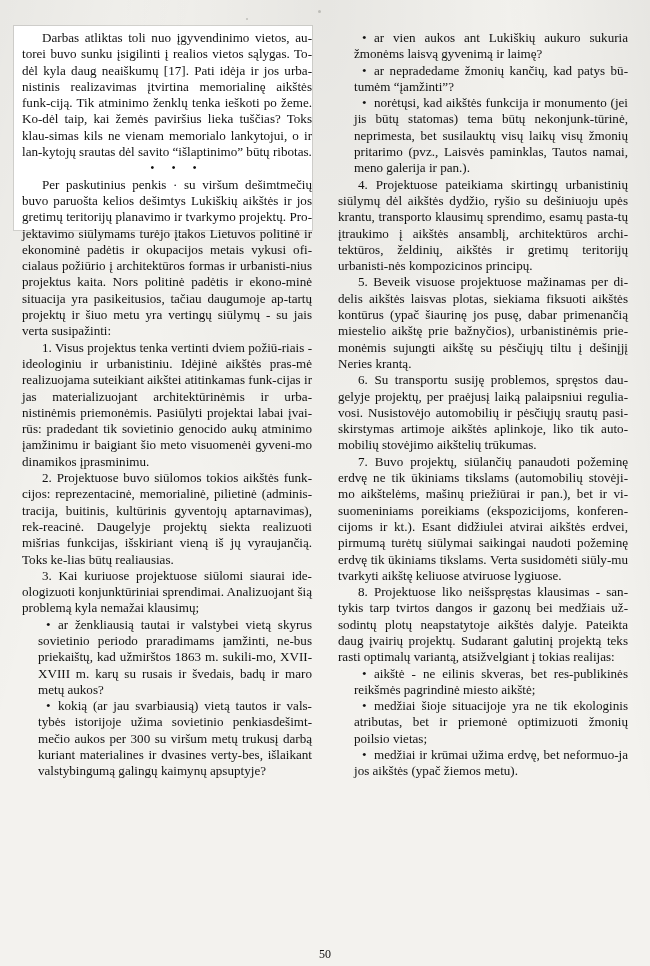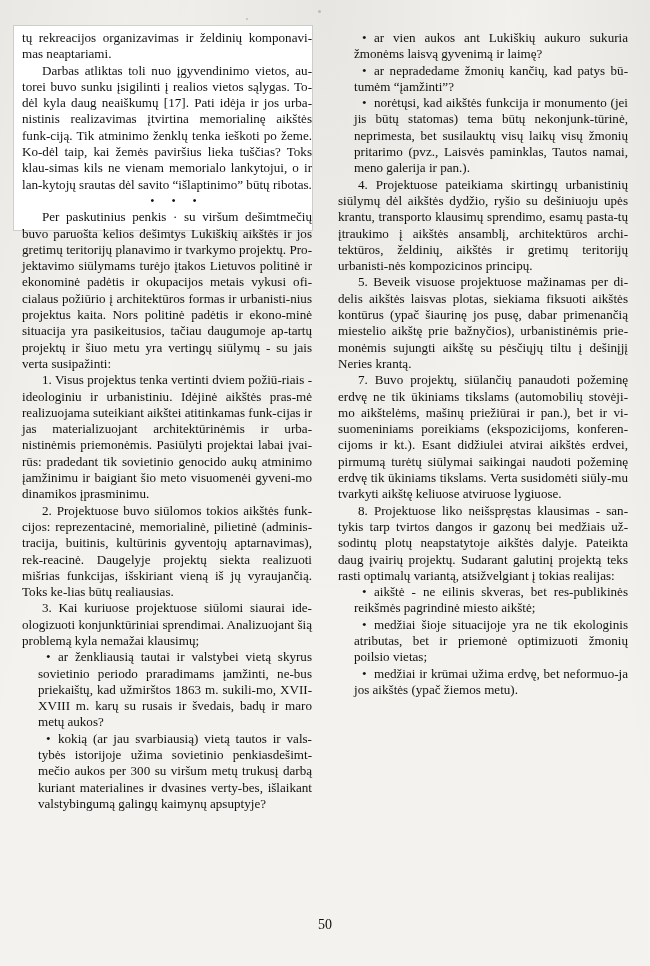--- a/index.html
+++ b/index.html
@@ -79,23 +79,23 @@
     text-align: center;
     letter-spacing: 7px;
     font-size: 12px;
     margin: 2px 0 1px 0;
     text-indent: 0;
   }
   .pagenum {
     position: absolute;
     left: 0;
     right: 0;
-    bottom: 33px;
+    bottom: 4px;
     text-align: center;
-    font-size: 14px;
+    font-size: 12px;
     font-family: "Liberation Serif", serif;
   }
   .speck {
     position: absolute;
     background: #9a9a96;
     border-radius: 50%;
     opacity: .55;
   }
 </style>
 </head>
@@ -106,37 +106,37 @@
 
   <div class="highlight-box"></div>
 
   <div class="speck" style="left:318px;top:10px;width:3px;height:3px;"></div>
   <div class="speck" style="left:246px;top:18px;width:2px;height:2px;"></div>
 
   <div class="content">
     <div class="columns">
 
       <div class="col">
-        <p class="noindent">tų rekreacijos organizavimas ir želdinių komponavi-mas neaptariami.</p>
         <p>Darbas atliktas toli nuo įgyvendinimo vietos, au-torei buvo sunku įsigilinti į realios vietos sąlygas. To-dėl kyla daug neaiškumų [17]. Pati idėja ir jos urba-nistinis realizavimas įtvirtina memorialinę aikštės funk-ciją. Tik atminimo ženklų tenka ieškoti po žeme. Ko-dėl taip, kai žemės paviršius lieka tuščias? Toks klau-simas kils ne vienam memorialo lankytojui, o ir lan-kytojų srautas dėl savito “išlaptinimo” būtų ribotas.</p>
         <p class="sep">• • •</p>
         <p>Per paskutinius penkis · su viršum dešimtmečių buvo paruošta kelios dešimtys Lukiškių aikštės ir jos gretimų teritorijų planavimo ir tvarkymo projektų. Pro-jektavimo siūlymams turėjo įtakos Lietuvos politinė ir ekonominė padėtis ir okupacijos metais vykusi ofi-cialaus požiūrio į architektūros formas ir urbanisti-nius projektus kaita. Nors politinė padėtis ir ekono-minė situacija yra pasikeitusios, tačiau daugumoje ap-tartų projektų ir šiuo metu yra vertingų siūlymų - su jais verta susipažinti:</p>
         <p>1. Visus projektus tenka vertinti dviem požiū-riais - ideologiniu ir urbanistiniu. Idėjinė aikštės pras-mė realizuojama suteikiant aikštei atitinkamas funk-cijas ir jas materializuojant architektūrinėmis ir urba-nistinėmis priemonėmis. Pasiūlyti projektai labai įvai-rūs: pradedant tik sovietinio genocido aukų atminimo įamžinimu ir baigiant šio meto visuomenėi gyveni-mo dinamikos įprasminimu.</p>
         <p>2. Projektuose buvo siūlomos tokios aikštės funk-cijos: reprezentacinė, memorialinė, pilietinė (adminis-tracija, buitinis, kultūrinis gyventojų aptarnavimas), rek-reacinė. Daugelyje projektų siekta realizuoti mišrias funkcijas, išskiriant vieną iš jų vyraujančią. Toks ke-lias būtų realiausias.</p>
         <p>3. Kai kuriuose projektuose siūlomi siaurai ide-ologizuoti konjunktūriniai sprendimai. Analizuojant šią problemą kyla nemažai klausimų;</p>
         <p class="bullet-item"><span class="bullet">•</span><span>ar ženkliausią tautai ir valstybei vietą skyrus sovietinio periodo praradimams įamžinti, ne-bus priekaištų, kad užmirštos 1863 m. sukili-mo, XVII-XVIII m. karų su rusais ir švedais, badų ir maro metų aukos?</span></p>
         <p class="bullet-item"><span class="bullet">•</span><span>kokią (ar jau svarbiausią) vietą tautos ir vals-tybės istorijoje užima sovietinio penkiasdešimt-mečio aukos per 300 su viršum metų trukusį darbą kuriant materialines ir dvasines verty-bes, išlaikant valstybingumą galingų kaimynų apsuptyje?</span></p>
       </div>
 
       <div class="col">
         <p class="bullet-item"><span class="bullet">•</span><span>ar vien aukos ant Lukiškių aukuro sukuria žmonėms laisvą gyvenimą ir laimę?</span></p>
         <p class="bullet-item"><span class="bullet">•</span><span>ar nepradedame žmonių kančių, kad patys bū-tumėm “įamžinti”?</span></p>
         <p class="bullet-item"><span class="bullet">•</span><span>norėtųsi, kad aikštės funkcija ir monumento (jei jis būtų statomas) tema būtų nekonjunk-tūrinė, neprimesta, bet susilauktų visų laikų visų žmonių pritarimo (pvz., Laisvės paminklas, Tautos namai, meno galerija ir pan.).</span></p>
         <p>4. Projektuose pateikiama skirtingų urbanistinių siūlymų dėl aikštės dydžio, ryšio su dešiniuoju upės krantu, transporto klausimų sprendimo, esamų pasta-tų įtraukimo į aikštės ansamblį, architektūros archi-tektūros, želdinių, aikštės ir gretimų teritorijų urbanisti-nės kompozicinos principų.</p>
         <p>5. Beveik visuose projektuose mažinamas per di-delis aikštės laisvas plotas, siekiama fiksuoti aikštės kontūrus (ypač šiaurinę jos pusę, dabar primenančią miestelio aikštę prie bažnyčios), urbanistinėmis prie-monėmis sujungti aikštę su pėsčiųjų tiltu į dešinįjį Neries krantą.</p>
+        <p>6. Su transportu susiję problemos, spręstos dau-gelyje projektų, per praėjusį laiką palaipsniui regulia-vosi. Nusistovėjo automobilių ir pėsčiųjų srautų pasi-skirstymas artimoje aikštės aplinkoje, liko tik auto-mobilių stovėjimo aikštelių trūkumas.</p>
         <p>7. Buvo projektų, siūlančių panaudoti požeminę erdvę ne tik ūkiniams tikslams (automobilių stovėji-mo aikštelėms, mašinų priežiūrai ir pan.), bet ir vi-suomeniniams poreikiams (ekspozicijoms, konferen-cijoms ir kt.). Esant didžiulei atvirai aikštės erdvei, pirmumą turėtų siūlymai saikingai naudoti požeminę erdvę tik ūkiniams tikslams. Verta susidomėti siūly-mu tvarkyti aikštę keliuose atviruose lygiuose.</p>
         <p>8. Projektuose liko neišspręstas klausimas - san-tykis tarp tvirtos dangos ir gazonų bei medžiais už-sodintų plotų neapstatytoje aikštės dalyje. Pateikta daug įvairių projektų. Sudarant galutinį projektą teks rasti optimalų variantą, atsižvelgiant į tokias realijas:</p>
         <p class="bullet-item"><span class="bullet">•</span><span>aikštė - ne eilinis skveras, bet res-publikinės reikšmės pagrindinė miesto aikštė;</span></p>
         <p class="bullet-item"><span class="bullet">•</span><span>medžiai šioje situacijoje yra ne tik ekologinis atributas, bet ir priemonė optimizuoti žmonių poilsio vietas;</span></p>
         <p class="bullet-item"><span class="bullet">•</span><span>medžiai ir krūmai užima erdvę, bet neformuo-ja jos aikštės (ypač žiemos metu).</span></p>
       </div>
 
     </div>
 
     <div class="pagenum">50</div>

